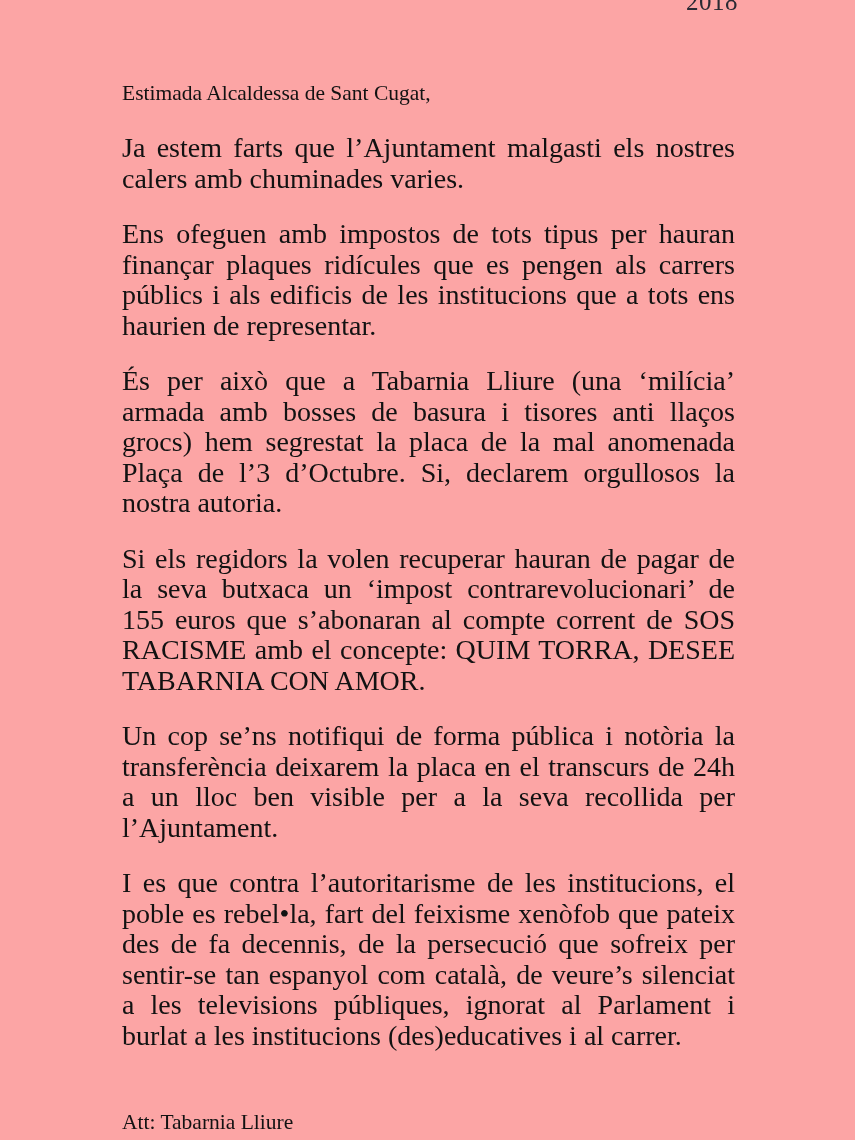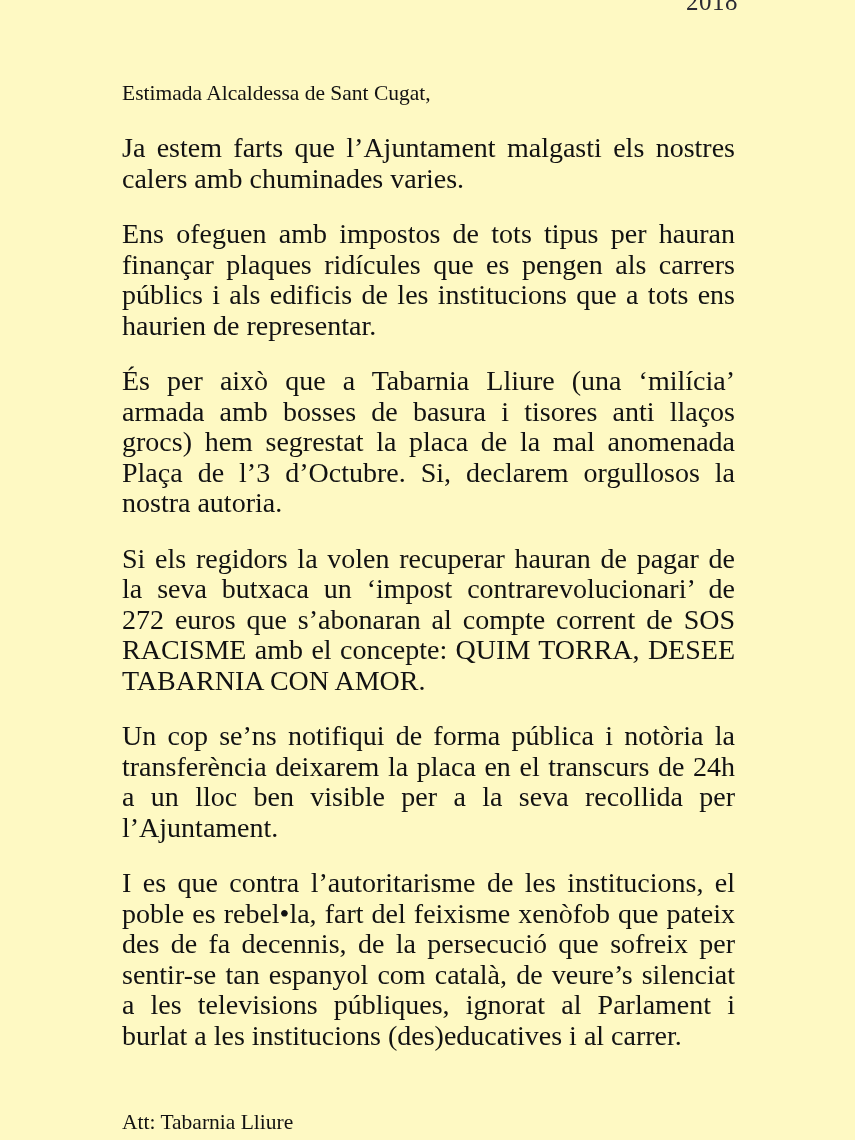--- a/index.html
+++ b/index.html
@@ -6,21 +6,21 @@
   html, body {
     margin: 0;
     padding: 0;
     background: #ffffff;
   }
 
   .page {
     position: relative;
     width: 855px;
     height: 1140px;
-    background: #fef9c3;
+    background: #fca5a5;
     overflow: hidden;
     font-family: "Liberation Serif", "DejaVu Serif", serif;
     color: #111111;
   }
 
   
   .header-year {
     position: absolute;
     top: -13px;
     left: 0;
@@ -89,21 +89,21 @@
   <div class="letter-body">
 
     <p class="salutation">Estimada Alcaldessa de Sant Cugat,</p>
 
     <p class="para">Ja estem farts que l’Ajuntament malgasti els nostres calers amb chuminades varies.</p>
 
     <p class="para">Ens ofeguen amb impostos de tots tipus per hauran finançar plaques ridícules que es pengen als carrers públics i als edificis de les institucions que a tots ens haurien de representar.</p>
 
     <p class="para">És per això que a Tabarnia Lliure (una ‘milícia’ armada amb bosses de basura i tisores anti llaços grocs) hem segrestat la placa de la mal anomenada Plaça de l’3 d’Octubre. Si, declarem orgullosos la nostra autoria.</p>
 
-    <p class="para">Si els regidors la volen recuperar hauran de pagar de la seva butxaca un ‘impost contrarevolucionari’ de 272 euros que s’abonaran al compte corrent de SOS RACISME amb el concepte: QUIM TORRA, DESEE TABARNIA CON AMOR.</p>
+    <p class="para">Si els regidors la volen recuperar hauran de pagar de la seva butxaca un ‘impost contrarevolucionari’ de 155 euros que s’abonaran al compte corrent de SOS RACISME amb el concepte: QUIM TORRA, DESEE TABARNIA CON AMOR.</p>
 
     <p class="para">Un cop se’ns notifiqui de forma pública i notòria la transferència deixarem la placa en el transcurs de 24h a un lloc ben visible per a la seva recollida per l’Ajuntament.</p>
 
     <p class="para">I es que contra l’autoritarisme de les institucions, el poble es rebel•la, fart del feixisme xenòfob que pateix des de fa decennis, de la persecució que sofreix per sentir-se tan espanyol com català, de veure’s silenciat a les televisions públiques, ignorat al Parlament i burlat a les institucions (des)educatives i al carrer.</p>
 
   </div>
 
   <div class="signature">Att: Tabarnia Lliure</div>
 
 </div>

